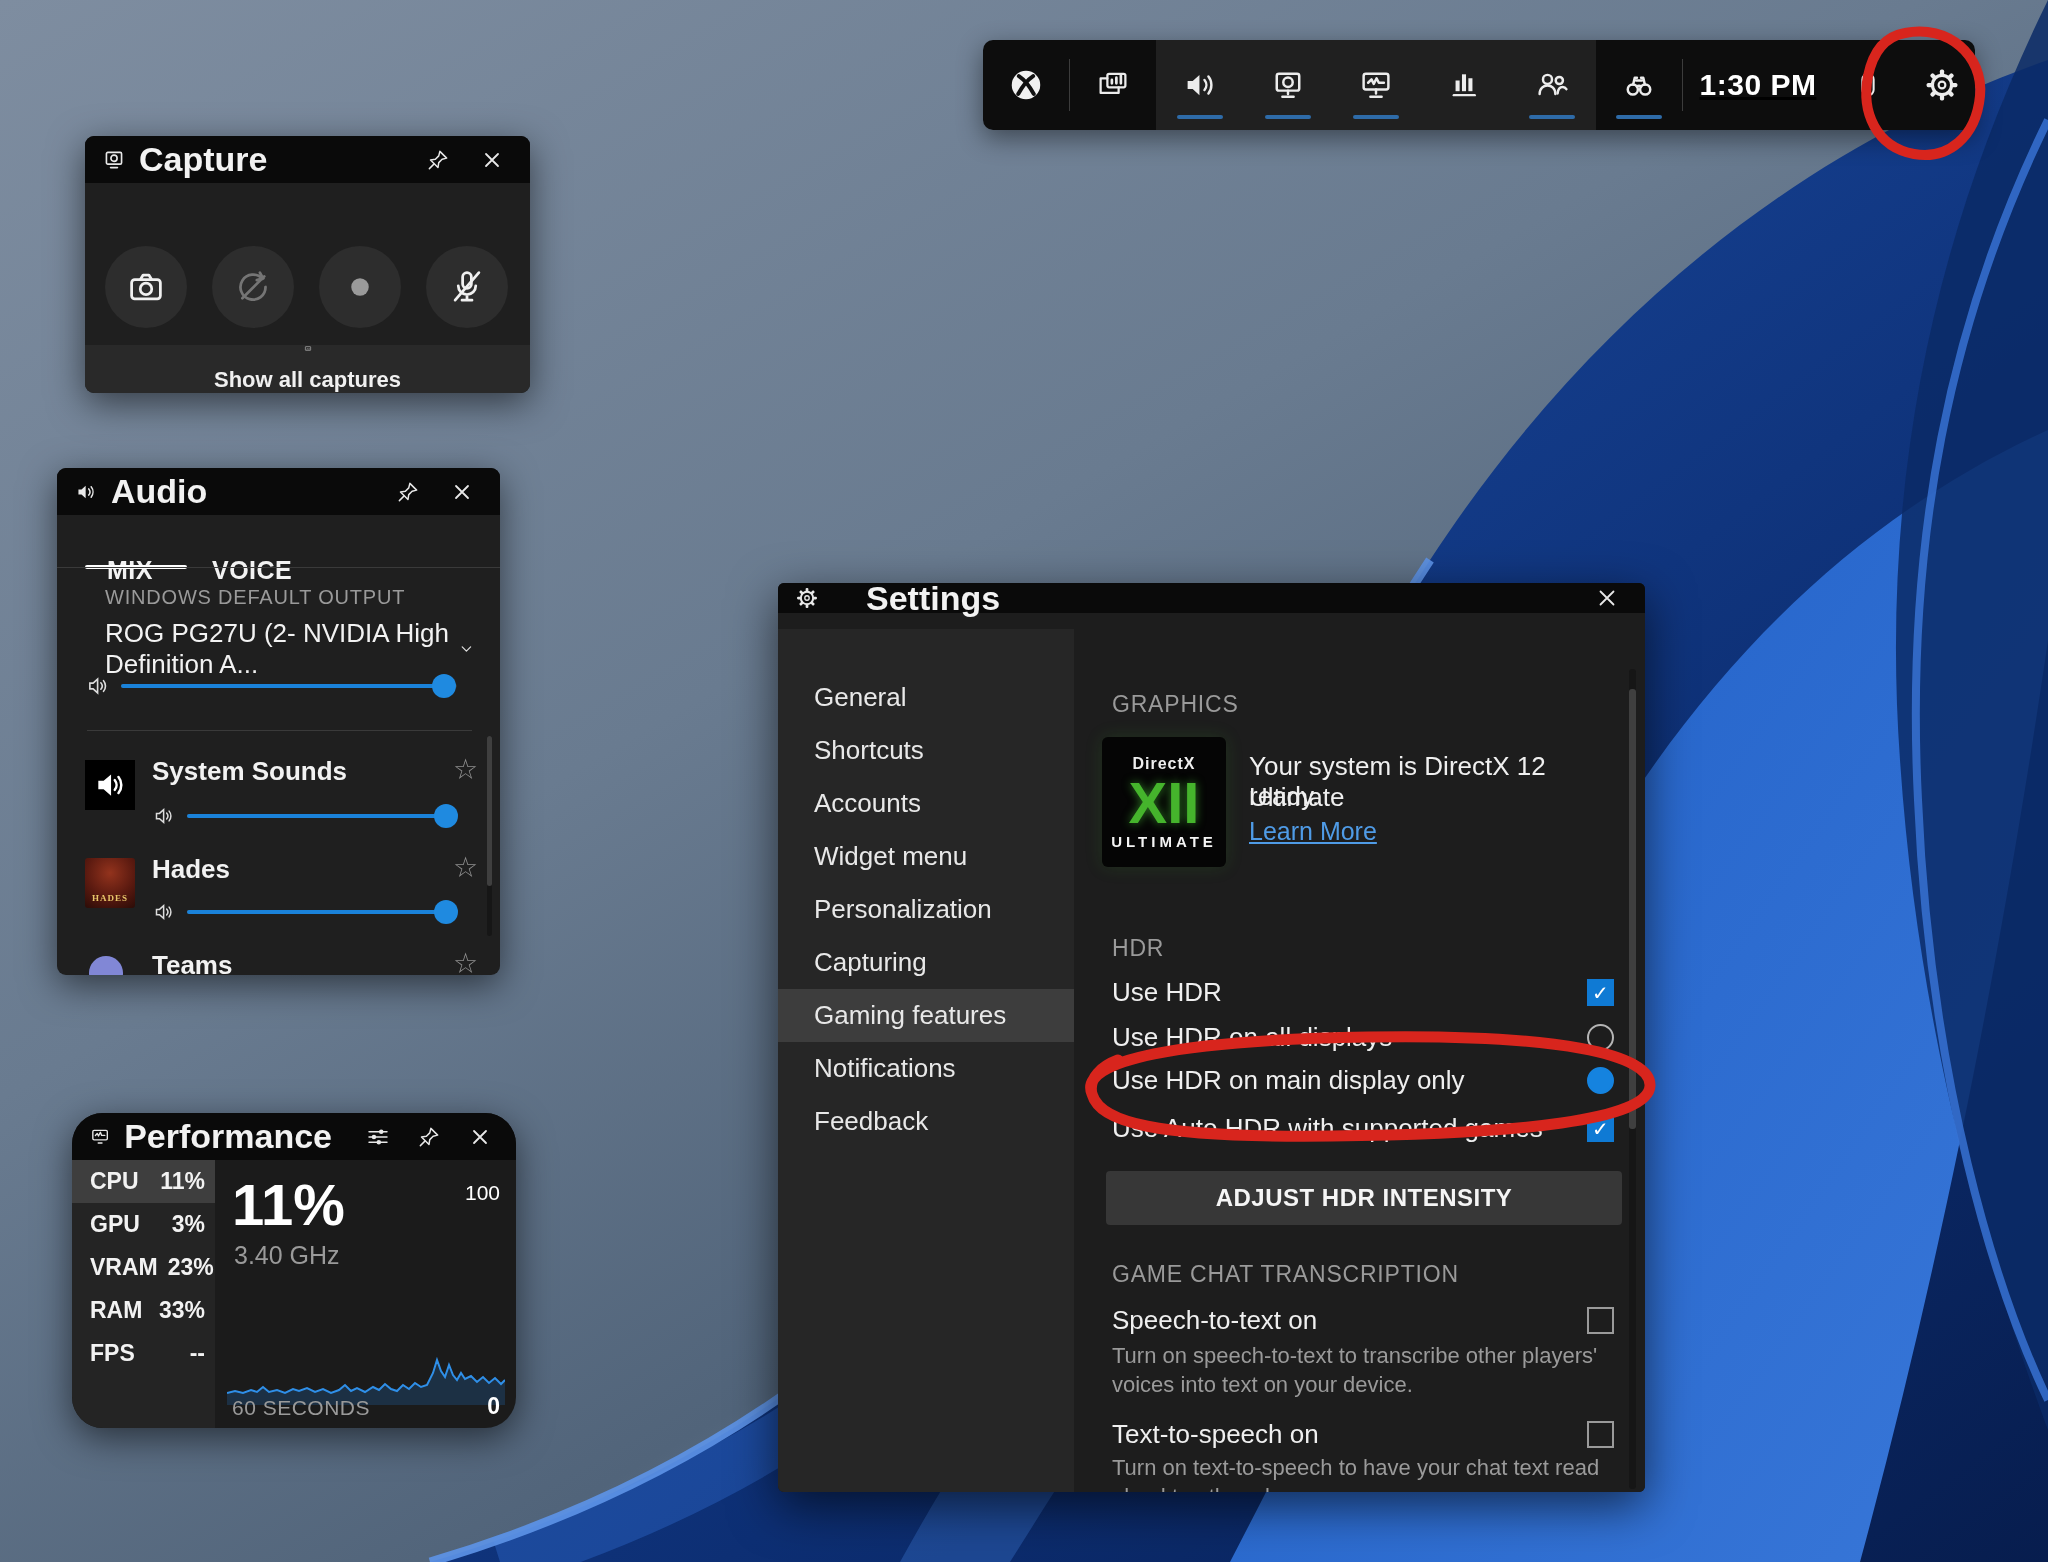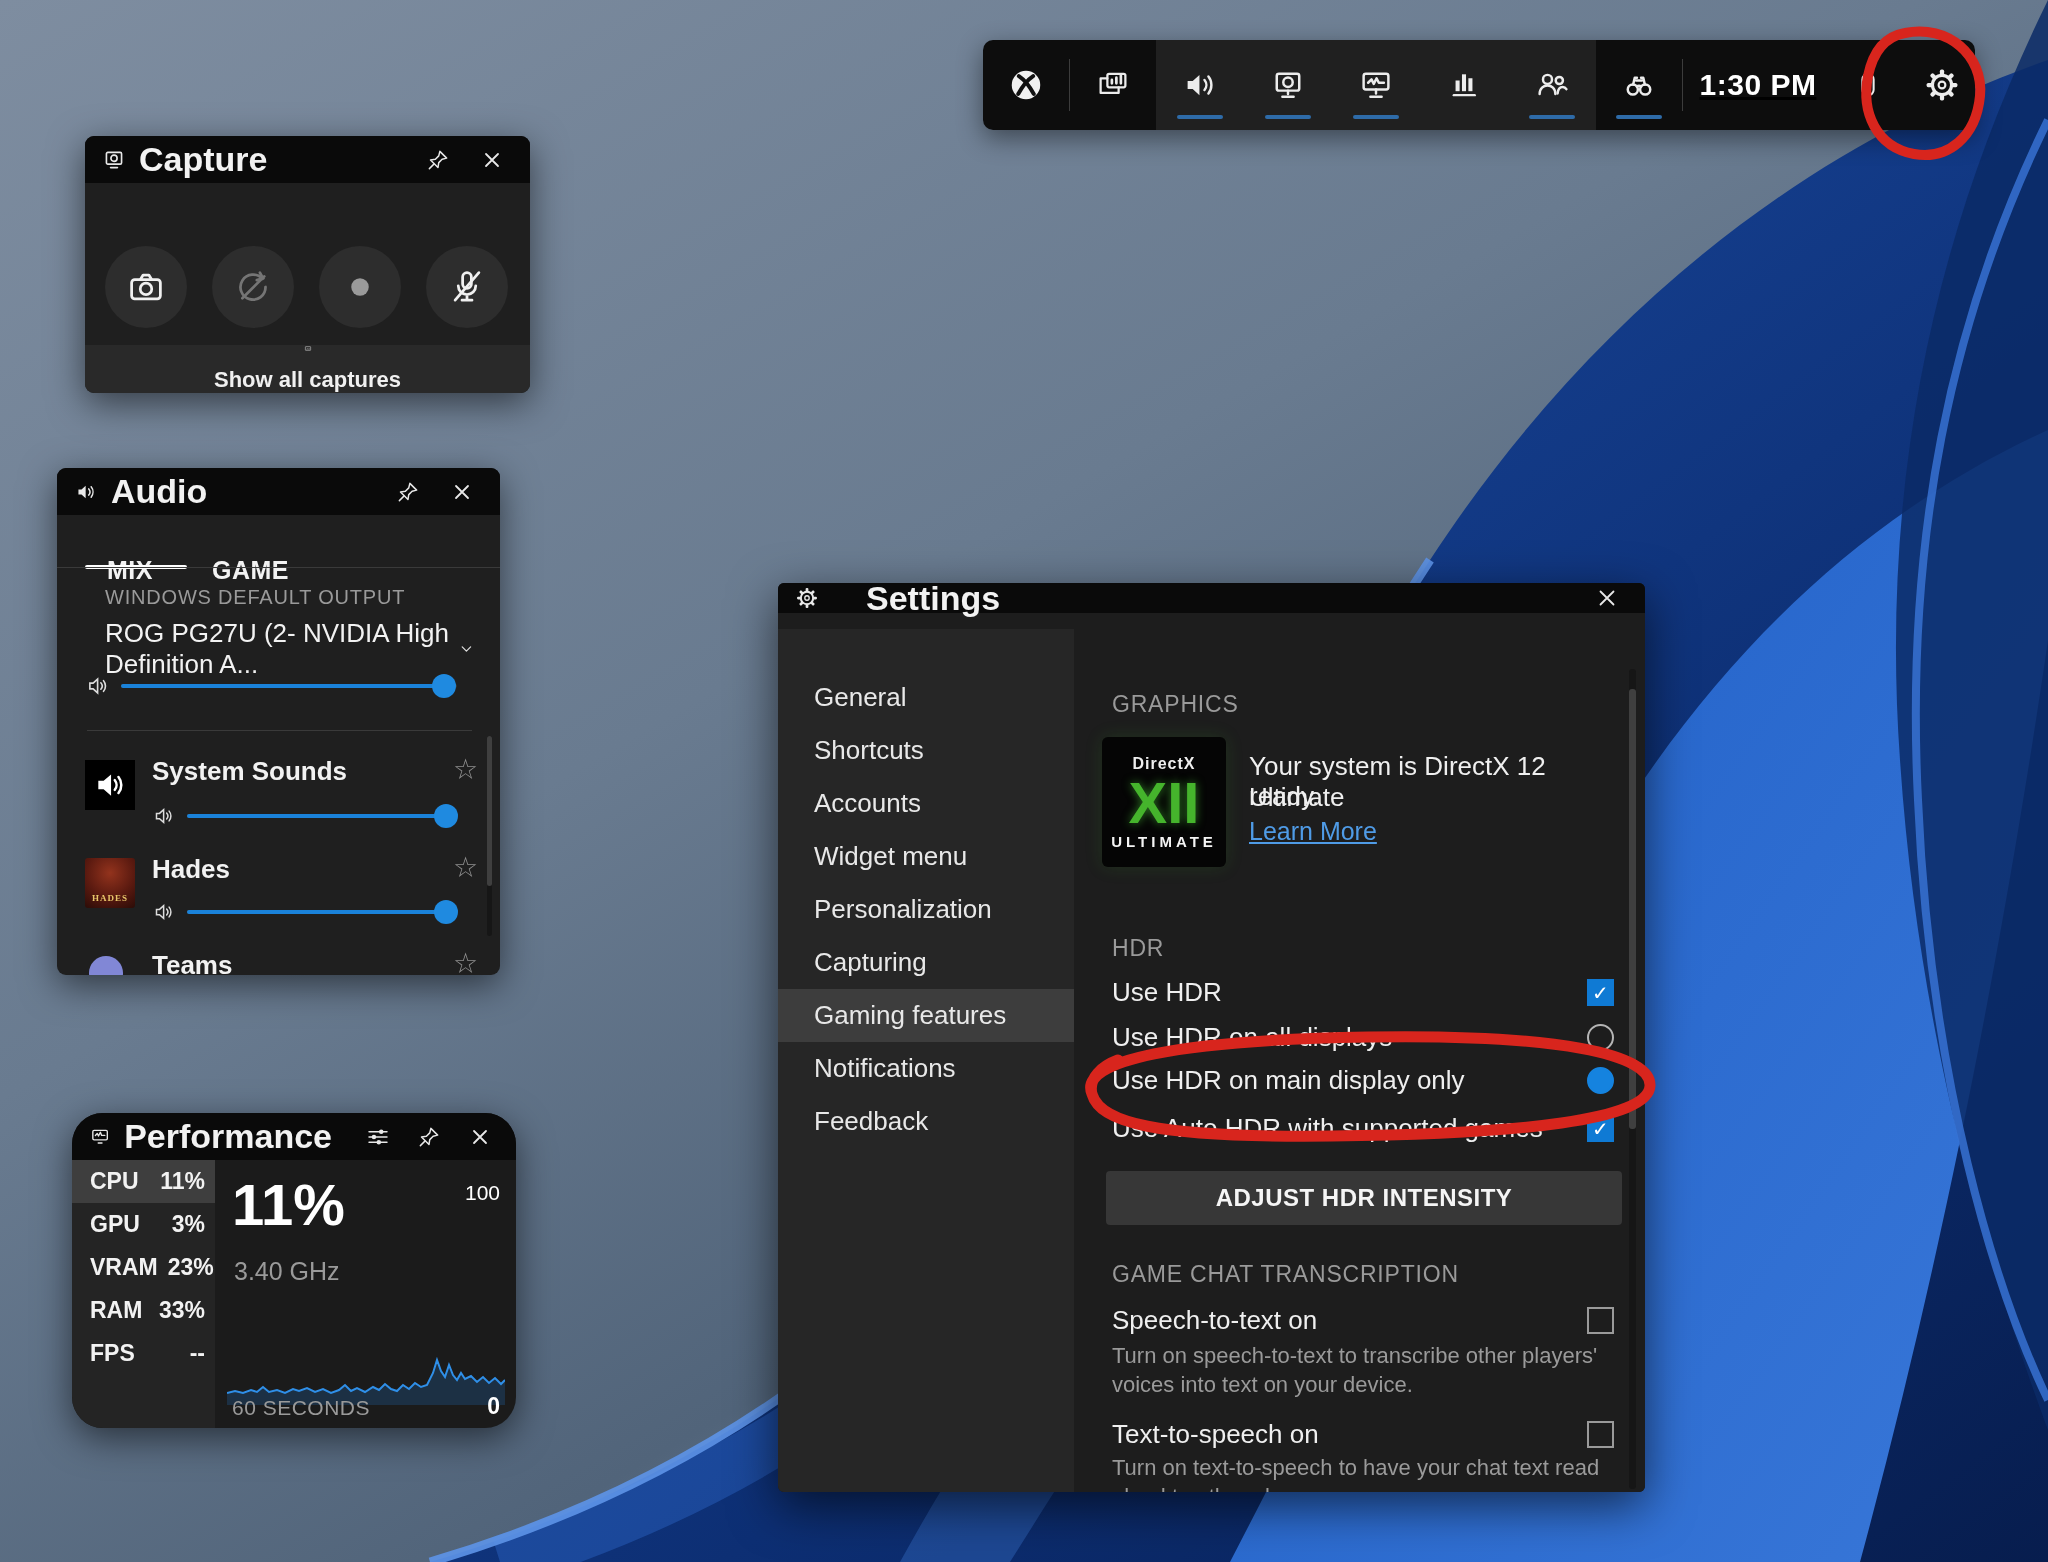--- a/index.html
+++ b/index.html
@@ -291,21 +291,21 @@
           </svg>
         </span>
       <span class="tb-icon-btn">
           <svg width="24" height="24" viewBox="0 0 32 32" stroke="#e8e8e8" stroke-width="2.4" stroke-linecap="round">
             <path d="M8 8 L24 24 M24 8 L8 24"></path>
           </svg>
         </span>
     </div>
 
     <div class="abs tab" style="left:50px; top:60px;">MIX</div>
-    <div class="abs tab" style="left:155px; top:60px;">GAME</div>
+    <div class="abs tab" style="left:155px; top:60px;">VOICE</div>
     <div class="tab-underline abs" style="left:28px; top:97px; width:102px;"></div>
     <div class="hline abs" style="left:0px; top:99px; width:443px;"></div>
 
     <div class="abs small-caps-label" style="left:48px; top:118px;">WINDOWS DEFAULT OUTPUT</div>
     <div class="abs flex" style="left:48px; top:150px; width:370px; justify-content:space-between;">
       <span class="device-name">ROG PG27U (2- NVIDIA High Definition A...</span>
       <svg width="24" height="24" viewBox="0 0 32 32" fill="none" stroke="#dcdcdc" stroke-width="2.4" stroke-linecap="round" stroke-linejoin="round">
           <path d="M8 12 l8 8 8 -8"></path>
         </svg>
     </div>
@@ -412,21 +412,21 @@
       <div class="perf-row">
           <span>RAM</span>
           <span class="v">33%</span>
         </div>
       <div class="perf-row">
           <span>FPS</span>
           <span class="v">--</span>
         </div>
     </div>
     <div class="abs" id="perf-big" style="left:160px; top:58px;">11%</div>
-    <div class="abs perf-gray" style="left:162px; top:128px; font-size:25px;margin-top:16px;">3.40 GHz</div>
+    <div class="abs perf-gray" style="left:162px; top:128px; font-size:25px;">3.40 GHz</div>
     <div class="abs" style="right:16px; top:68px; color:#fff; font-size:21px;">100</div>
     <svg class="abs" style="left:155px; top:192px;" width="278" height="100" viewBox="0 0 278 100">
       <polyline points="0,88 8,86 16,88 24,85 30,87 36,82 42,87 50,85 58,88 66,84 72,86 80,83 88,87 96,84 104,88 112,85 118,80 124,86 130,83 138,87 146,82 152,85 158,79 164,84 170,86 176,80 182,84 188,78 194,82 200,80 206,68 210,55 214,66 218,72 222,60 226,70 230,75 234,68 238,74 244,71 250,77 256,72 262,78 268,73 274,79 278,75 278,100 0,100" fill="rgba(32,100,165,0.3)" stroke="none"></polyline>
       <polyline points="0,88 8,86 16,88 24,85 30,87 36,82 42,87 50,85 58,88 66,84 72,86 80,83 88,87 96,84 104,88 112,85 118,80 124,86 130,83 138,87 146,82 152,85 158,79 164,84 170,86 176,80 182,84 188,78 194,82 200,80 206,68 210,55 214,66 218,72 222,60 226,70 230,75 234,68 238,74 244,71 250,77 256,72 262,78 268,73 274,79 278,75" fill="none" stroke="#2f8fe8" stroke-width="2"></polyline>
     </svg>
     <div class="abs perf-gray" style="left:160px; top:283px; font-size:21px; letter-spacing:.5px;">60 SECONDS</div>
     <div class="abs" style="right:16px; top:280px; color:#fff; font-size:23px; font-weight:bold;">0</div>
   </div>
 
   <div id="settings">

